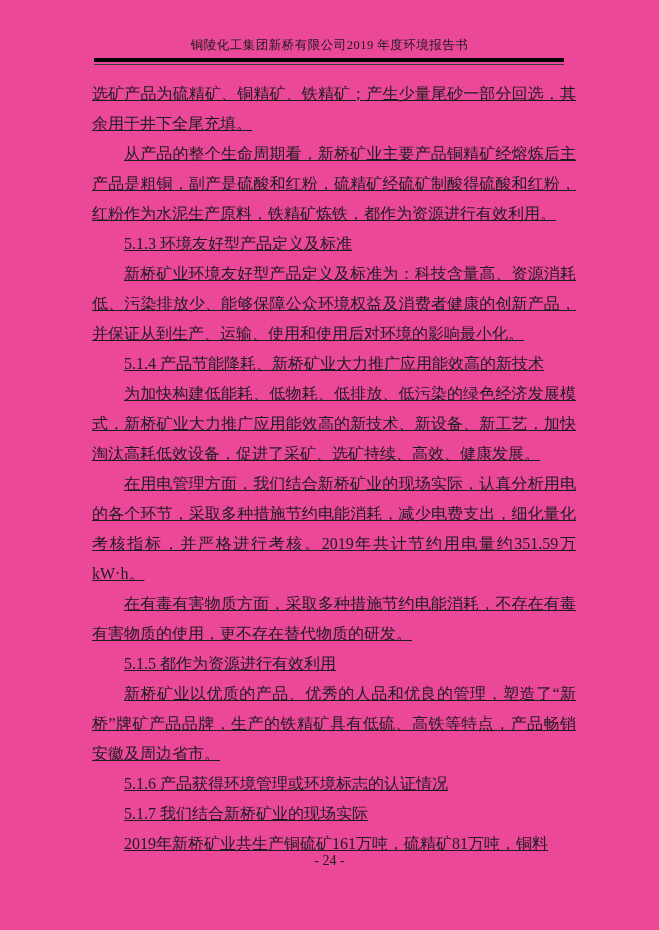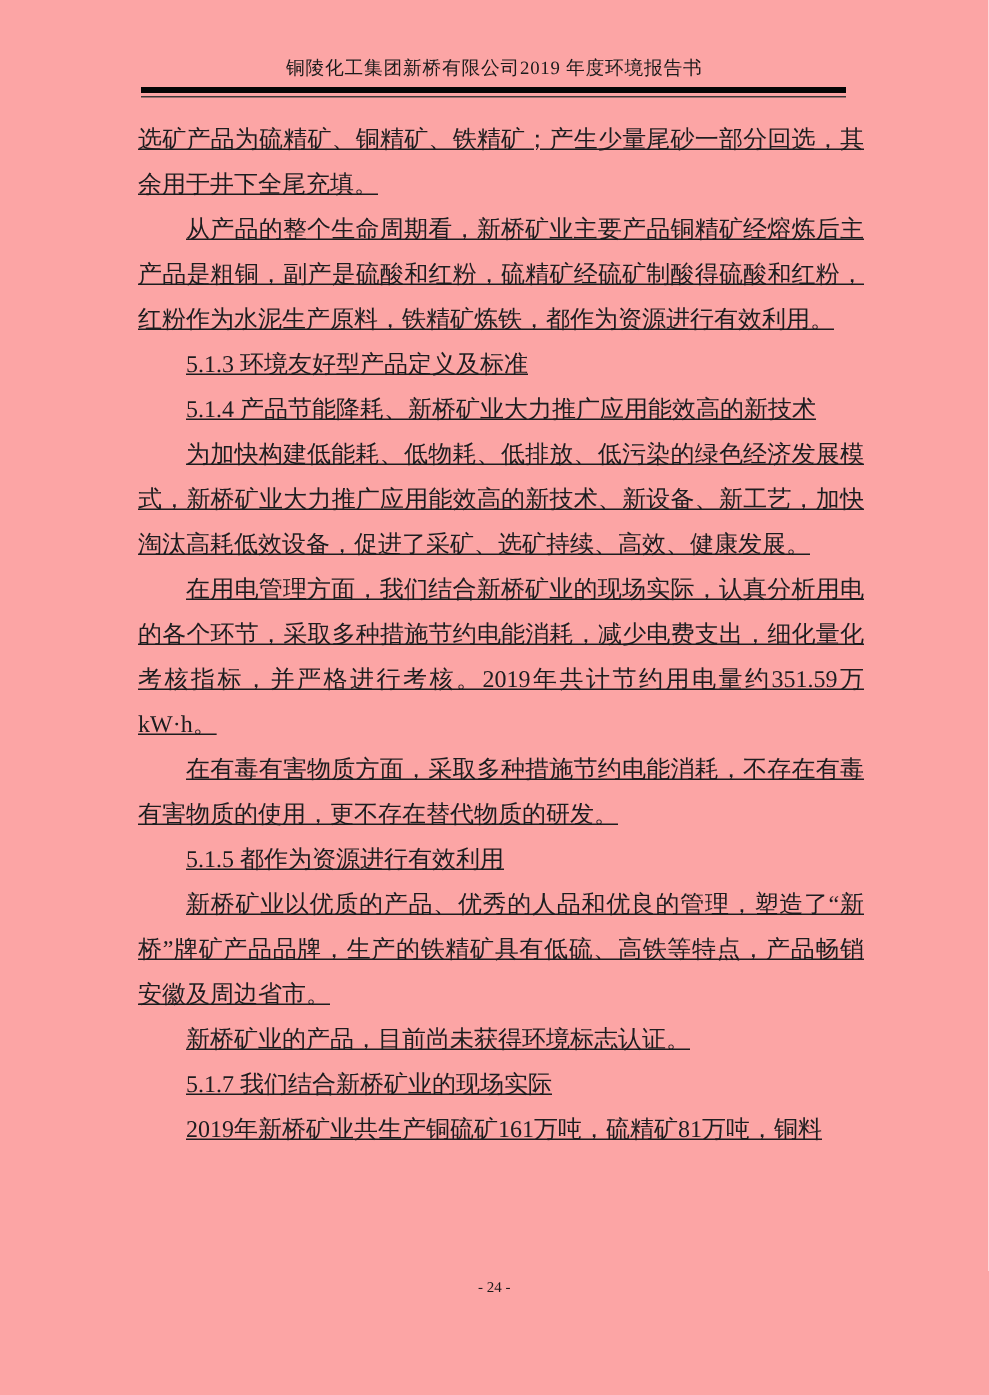--- a/index.html
+++ b/index.html
@@ -4,21 +4,21 @@
 <style>
   html, body {
     margin: 0;
     padding: 0;
     background: #ffffff;
   }
   .page {
     position: relative;
     width: 659px;
     height: 930px;
-    background: #fca5a5;
+    background: #ec4899;
     font-family: "Liberation Serif", "DejaVu Serif", serif;
     color: #212121;
     overflow: hidden;
   }
   .header-title {
     position: absolute;
     top: 37px;
     left: 88px;
     width: 483px;
     text-align: center;
@@ -56,43 +56,44 @@
   }
   .body-text p.no-indent {
     text-indent: 0;
   }
   .page-footer {
     position: absolute;
     top: 853px;
     left: 0;
     width: 659px;
     text-align: center;
-    font-size: 10px;
+    font-size: 14px;
     color: #1a1a1a;
   }
 </style>
 </head>
 <body>
 
 <div class="page">
 
   <div class="header-title">铜陵化工集团新桥有限公司2019 年度环境报告书</div>
 
   <div class="header-rule"></div>
 
   <div class="body-text">
     <p class="no-indent">选矿产品为硫精矿、铜精矿、铁精矿；产生少量尾砂一部分回选，其余用于井下全尾充填。</p>
     <p>从产品的整个生命周期看，新桥矿业主要产品铜精矿经熔炼后主产品是粗铜，副产是硫酸和红粉，硫精矿经硫矿制酸得硫酸和红粉，红粉作为水泥生产原料，铁精矿炼铁，都作为资源进行有效利用。</p>
     <p class="heading">5.1.3 环境友好型产品定义及标准</p>
+    <p>新桥矿业环境友好型产品定义及标准为：科技含量高、资源消耗低、污染排放少、能够保障公众环境权益及消费者健康的创新产品，并保证从到生产、运输、使用和使用后对环境的影响最小化。</p>
     <p class="heading">5.1.4 产品节能降耗、新桥矿业大力推广应用能效高的新技术</p>
     <p>为加快构建低能耗、低物耗、低排放、低污染的绿色经济发展模式，新桥矿业大力推广应用能效高的新技术、新设备、新工艺，加快淘汰高耗低效设备，促进了采矿、选矿持续、高效、健康发展。</p>
     <p>在用电管理方面，我们结合新桥矿业的现场实际，认真分析用电的各个环节，采取多种措施节约电能消耗，减少电费支出，细化量化考核指标，并严格进行考核。2019年共计节约用电量约351.59万kW·h。</p>
     <p>在有毒有害物质方面，采取多种措施节约电能消耗，不存在有毒有害物质的使用，更不存在替代物质的研发。</p>
     <p class="heading">5.1.5 都作为资源进行有效利用</p>
     <p>新桥矿业以优质的产品、优秀的人品和优良的管理，塑造了“新桥”牌矿产品品牌，生产的铁精矿具有低硫、高铁等特点，产品畅销安徽及周边省市。</p>
-    <p>新桥矿业的产品，目前尚未获得环境标志认证。</p>
+    <p class="heading">5.1.6 产品获得环境管理或环境标志的认证情况</p>
     <p class="heading">5.1.7 我们结合新桥矿业的现场实际</p>
     <p>2019年新桥矿业共生产铜硫矿161万吨，硫精矿81万吨，铜料</p>
   </div>
 
   <div class="page-footer">- 24 -</div>
 
 </div>
 
 </body></html>

